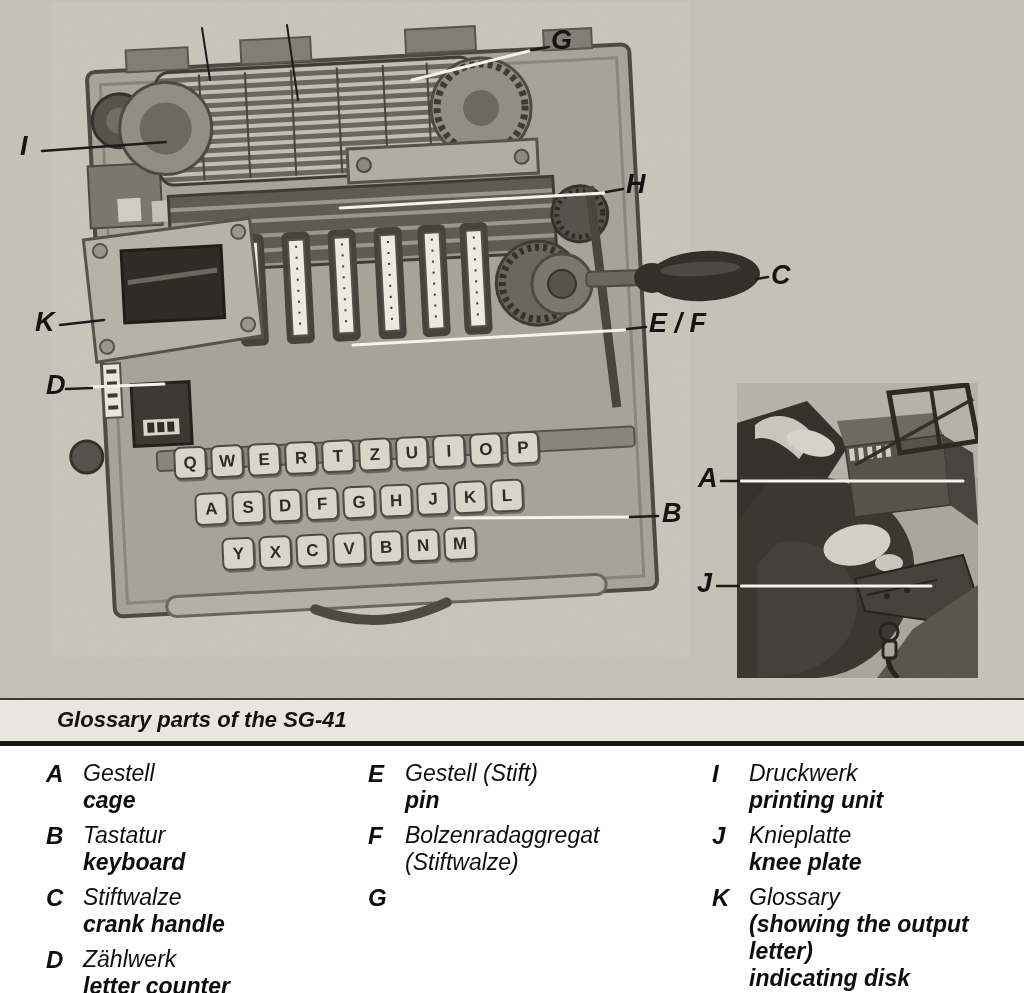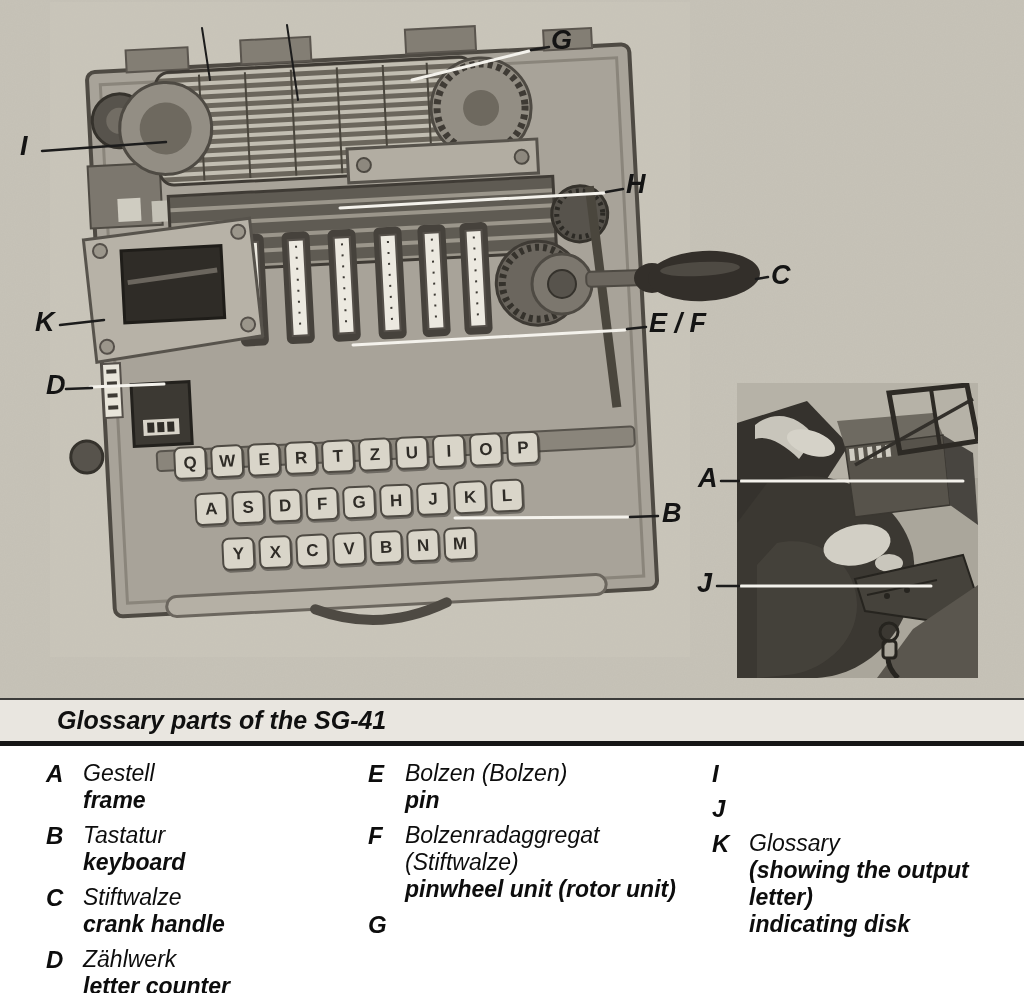--- a/index.html
+++ b/index.html
@@ -29,21 +29,21 @@
     display:flex;align-items:center;justify-content:center;
     box-shadow:1px 2px 0 rgba(40,38,33,.45);
   }
   
   #banner{
     position:absolute;left:0;top:698px;width:1024px;height:48px;box-sizing:border-box;
     background:#e9e6e0;border-top:2px solid #3c3c3a;border-bottom:5px solid #161616;
     z-index:5;
   }
   #banner .title{
-    padding-left:57px;font-size:25px;line-height:40px;
+    padding-left:57px;font-size:22px;line-height:40px;
     font-weight:bold;font-style:italic;color:#101010;
   }
   
   #glossary{position:absolute;left:0;top:746px;width:1024px;height:247px;background:#ffffff;z-index:5;}
   .g-col{position:absolute;top:14px;}
   #g-col1{left:46px;width:310px;}
   #g-col2{left:368px;width:340px;}
   #g-col3{left:712px;width:306px;}
   .g-entry{display:flex;margin-bottom:8px;color:#0d0d0d;}
   .g-letter{width:37px;flex:0 0 37px;font-weight:bold;font-style:italic;font-size:24px;line-height:27px;}
@@ -302,21 +302,21 @@
     <div class="title">Glossary parts of the SG-41</div>
   </div>
 
   <div id="glossary">
 
     <div class="g-col" id="g-col1">
       <div class="g-entry">
         <div class="g-letter">A</div>
         <div class="g-terms">
           <div class="g-de">Gestell</div>
-          <div class="g-en">frame</div>
+          <div class="g-en">cage</div>
           <div class="g-en"></div>
         </div>
       </div>
       <div class="g-entry">
         <div class="g-letter">B</div>
         <div class="g-terms">
           <div class="g-de">Tastatur</div>
           <div class="g-en">keyboard</div>
           <div class="g-en"></div>
         </div>
@@ -336,48 +336,57 @@
           <div class="g-en">letter counter</div>
           <div class="g-en"></div>
         </div>
       </div>
     </div>
 
     <div class="g-col" id="g-col2">
       <div class="g-entry">
         <div class="g-letter">E</div>
         <div class="g-terms">
-          <div class="g-de">Bolzen (Bolzen)</div>
+          <div class="g-de">Gestell (Stift)</div>
           <div class="g-en">pin</div>
           <div class="g-en"></div>
         </div>
       </div>
       <div class="g-entry">
         <div class="g-letter">F</div>
         <div class="g-terms">
           <div class="g-de">Bolzenradaggregat (Stiftwalze)</div>
-          <div class="g-en">pinwheel unit (rotor unit)</div>
           <div class="g-en"></div>
         </div>
       </div>
       <div class="g-entry">
         <div class="g-letter">G</div>
         <div class="g-terms">
           <div class="g-en"></div>
         </div>
       </div>
 
     </div>
 
     <div class="g-col" id="g-col3">
       <div class="g-entry">
         <div class="g-letter">I</div>
+        <div class="g-terms">
+          <div class="g-de">Druckwerk</div>
+          <div class="g-en">printing unit</div>
+          <div class="g-en"></div>
+        </div>
       </div>
       <div class="g-entry">
         <div class="g-letter">J</div>
+        <div class="g-terms">
+          <div class="g-de">Knieplatte</div>
+          <div class="g-en">knee plate</div>
+          <div class="g-en"></div>
+        </div>
       </div>
       <div class="g-entry">
         <div class="g-letter">K</div>
         <div class="g-terms">
           <div class="g-de">Glossary</div>
           <div class="g-en">(showing the output letter)</div>
           <div class="g-en">indicating disk</div>
         </div>
       </div>
     </div>

